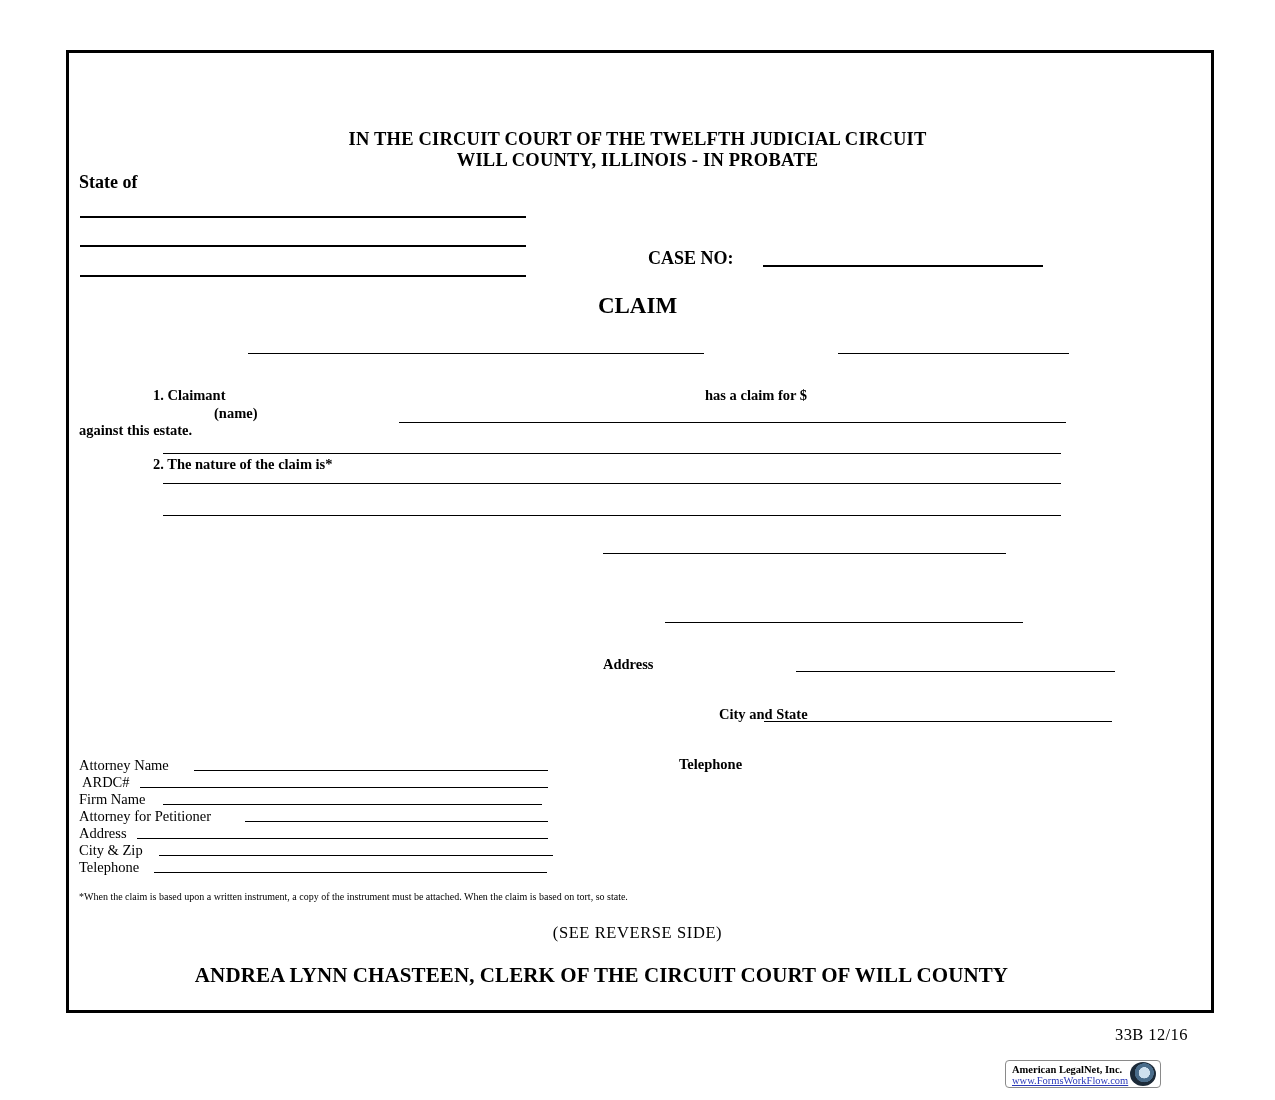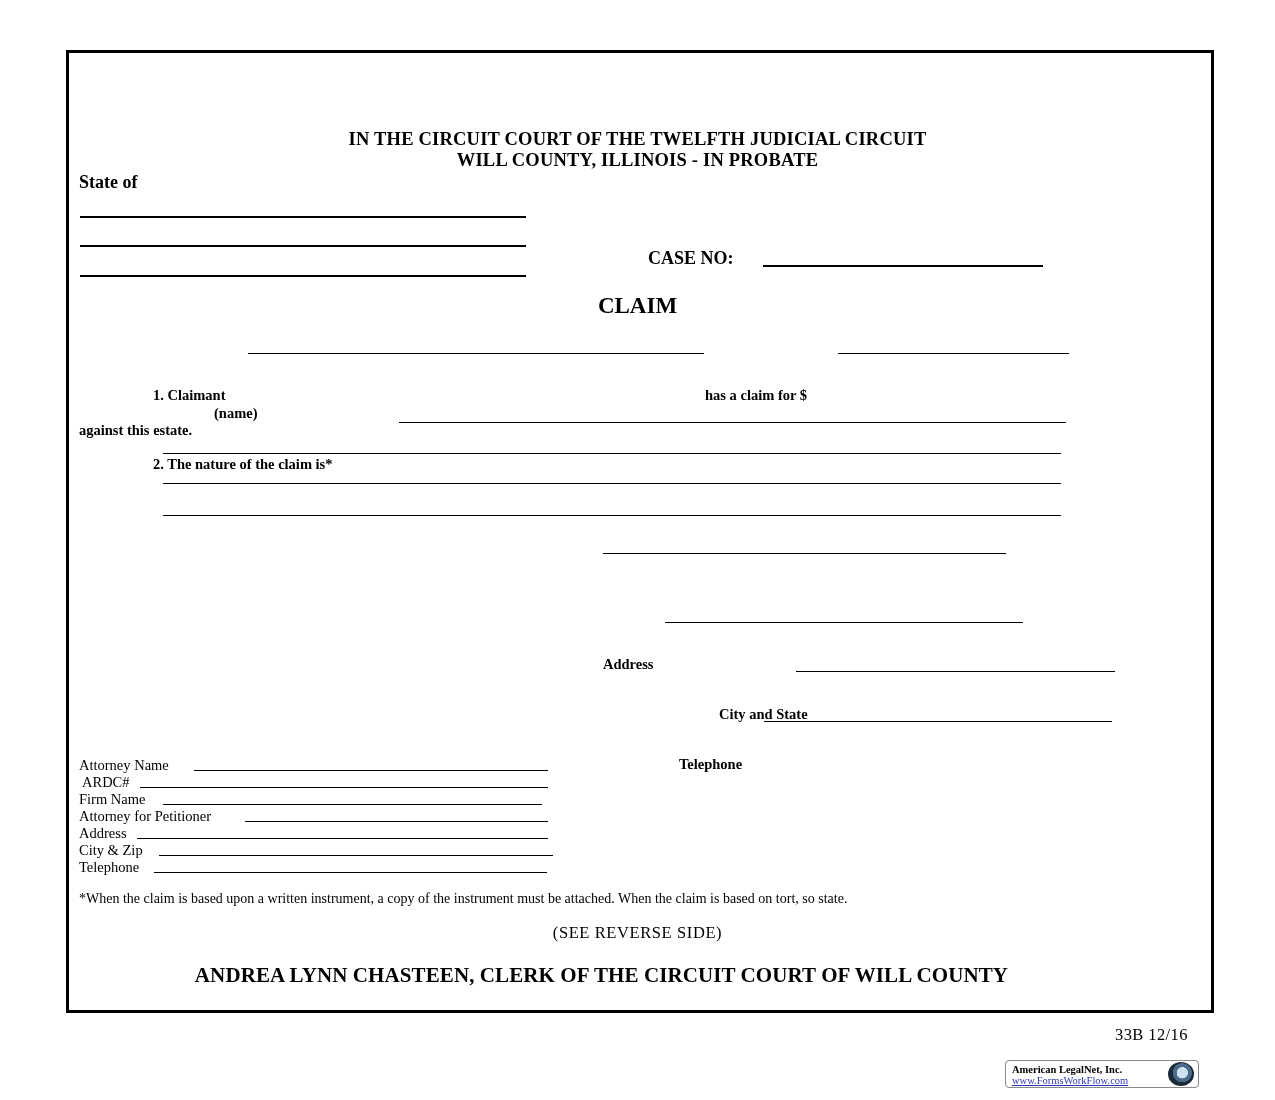--- a/index.html
+++ b/index.html
@@ -8,21 +8,21 @@
   .frame { position: absolute; left: 66px; top: 50px; width: 1142px; height: 957px;
            border: 3px solid #000; box-sizing: content-box; }
   .abs { position: absolute; white-space: nowrap; }
   .b { font-weight: bold; }
   .line { position: absolute; height: 0; border-bottom: 2px solid #000; }
   .line.thin { border-bottom-width: 1.3px; }
   .hdr { font-size: 18.5px; font-weight: bold; letter-spacing: 0.2px; left: 0; width: 1275px; text-align: center; }
   .f14b { font-size: 14.5px; font-weight: bold; margin-top: 48px; }
   .f14 { font-size: 14.5px; }
   .atty { font-size: 14.5px; line-height: 17px; }
-  .badge { position: absolute; left: 1005px; top: 1060px; width: 194px; height: 28px;
+  .badge { position: absolute; left: 1005px; top: 1060px; width: 156px; height: 28px;
            border: 1px solid #8a8a8a; border-radius: 4px; background: #fff; box-sizing: border-box; }
   .badge .t1 { position: absolute; left: 6px; top: 3px; font-size: 10.5px; font-weight: bold; }
   .badge .t2 { position: absolute; left: 6px; top: 14px; font-size: 10.5px; color: #2a38b8; text-decoration: underline; }
   .globe { position: absolute; right: 4px; top: 1px; width: 26px; height: 24px; border-radius: 50%;
            background: radial-gradient(circle at 55% 45%, #cfe0ee 0 28%, #4a6c8a 30% 48%, #1c2a38 50% 100%); }
 </style>
 </head>
 <body>
 
 <div class="frame"></div>
@@ -69,21 +69,21 @@
 <div class="line thin" style="left:163px; top:804px; width:379px;"></div>
 <div class="abs atty" style="left:79px; top:808px;">Attorney for Petitioner</div>
 <div class="line thin" style="left:245px; top:821px; width:303px;"></div>
 <div class="abs atty" style="left:79px; top:825px;">Address</div>
 <div class="line thin" style="left:137px; top:838px; width:411px;"></div>
 <div class="abs atty" style="left:79px; top:842px;">City &amp; Zip</div>
 <div class="line thin" style="left:159px; top:855px; width:394px;"></div>
 <div class="abs atty" style="left:79px; top:859px;">Telephone</div>
 <div class="line thin" style="left:154px; top:872px; width:393px;"></div>
 
-<div class="abs f14" style="left:79px; top:891px; font-size:14px;">*When the claim is based upon a written instrument, a copy of the instrument must be attached.  When the claim is based on tort, so state.</div>
+<div class="abs f14" style="left:79px; top:891px; font-size:10px;">*When the claim is based upon a written instrument, a copy of the instrument must be attached.  When the claim is based on tort, so state.</div>
 <div class="abs" style="left:0; width:1275px; text-align:center; top:923px; font-size:16.5px; letter-spacing:0.6px;">(SEE REVERSE SIDE)</div>
 <div class="abs b" style="left:0; width:1203px; text-align:center; top:963px; font-size:21px; letter-spacing:0.1px;">ANDREA LYNN CHASTEEN, CLERK OF THE CIRCUIT COURT OF WILL COUNTY</div>
 
 <div class="abs" style="left:1115px; top:1025px; font-size:16.5px; letter-spacing:0.4px;">33B 12/16</div>
 
 <div class="badge">
   <span class="t1">American LegalNet, Inc.</span>
   <span class="t2">www.FormsWorkFlow.com</span>
   <span class="globe"></span>
 </div>

